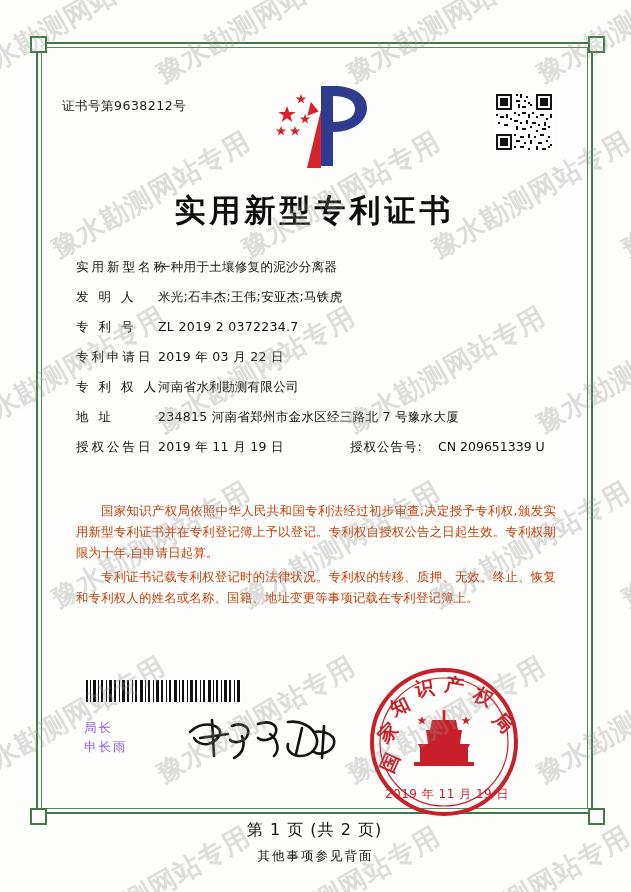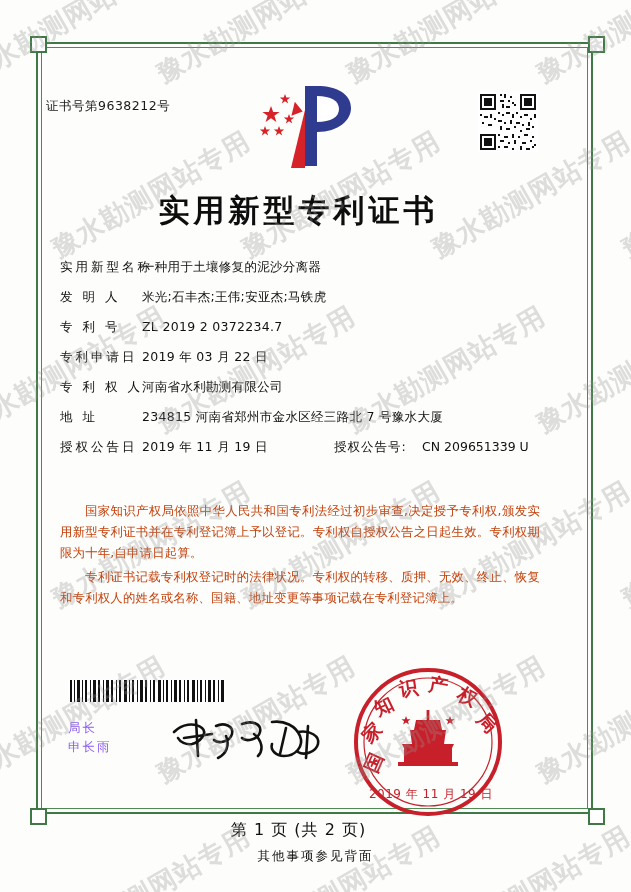--- a/index.html
+++ b/index.html
@@ -74,21 +74,21 @@
     z-index: 3;
   }
   .corner.tl { left: 30px; top: 36px; }
   .corner.tr { left: 588px; top: 36px; }
   .corner.bl { left: 30px; top: 808px; }
   .corner.br { left: 588px; top: 808px; }
 
   
   .content {
     position: absolute;
-    left: 20px; top: 42px;
+    left: 36px; top: 42px;
     width: 557px;
     height: 772px;
     z-index: 4;
   }
 
   
   .serial {
     position: absolute;
     left: 26px; top: 56px;
     font-size: 12.5px;

